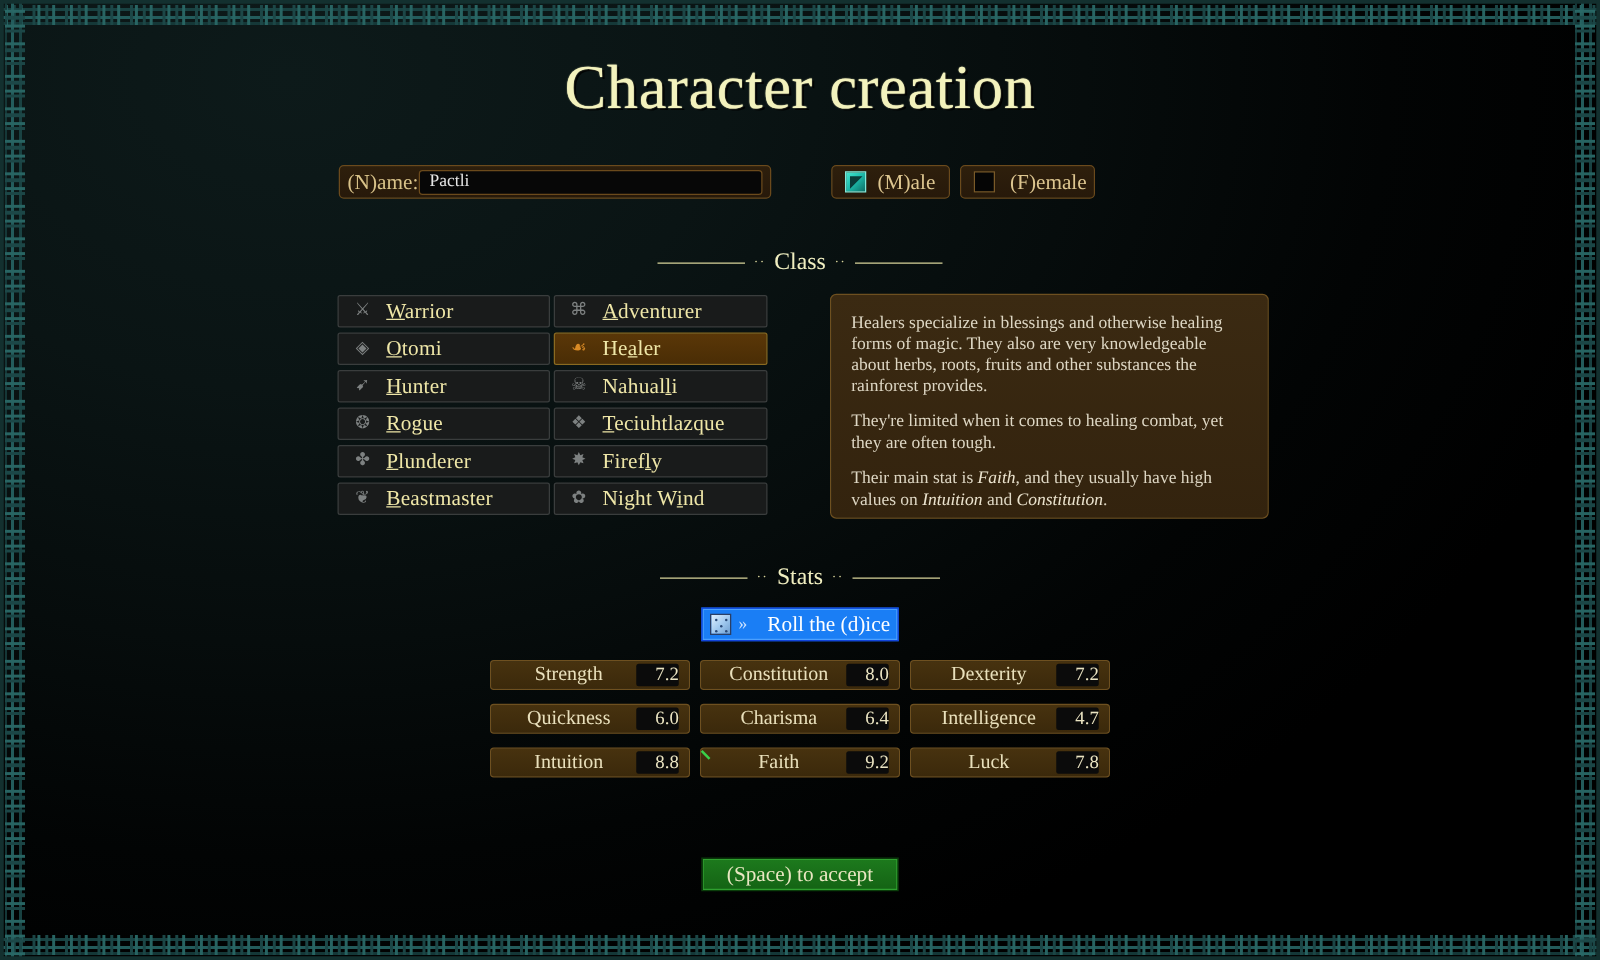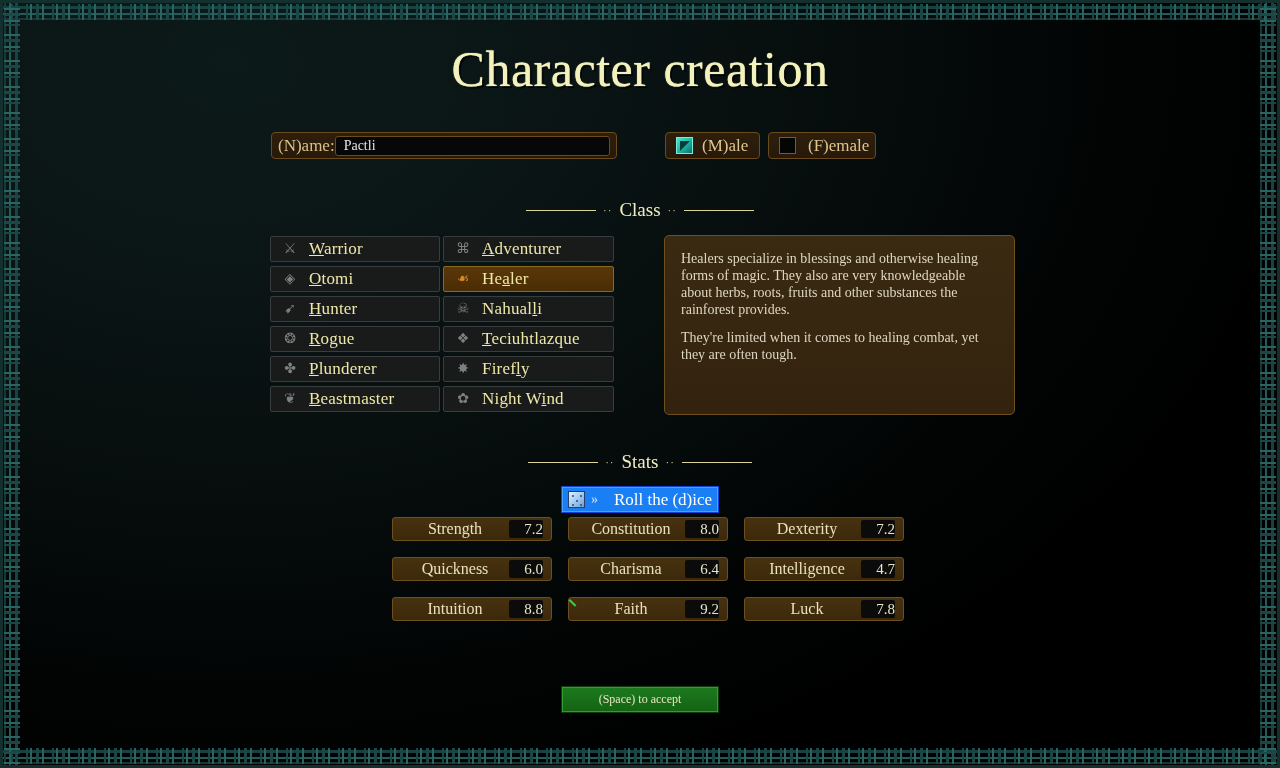--- a/index.html
+++ b/index.html
@@ -222,25 +222,25 @@
     width: 2px; height: 2px; background: #2a4a78; border-radius: 50%;
   }
   .dice-icon::before { left: 3px; top: 3px;
     box-shadow: 8px 0 0 #2a4a78, 4px 5px 0 #2a4a78, 0 9px 0 #2a4a78, 8px 9px 0 #2a4a78; }
   .dice-icon::after { left: 6px; top: 11px; background: transparent; }
   .roll-chev { color: #cfe4ff; font-size: 14px; }
   .roll-label { color: #ffffff; font-size: 17px; white-space: nowrap; margin-left: 10px; }
 
   
   #stats-grid {
-    position: absolute; left: 392px; top: 517px;
+    position: absolute; left: 392px; top: 528px;
     display: grid;
     grid-template-columns: repeat(3, 160px);
     grid-auto-rows: 24px;
-    column-gap: 8px; row-gap: 11px; gap: 16px;
+    column-gap: 8px; row-gap: 11px;
   }
   .stat-item {
     position: relative;
     display: flex; align-items: center; justify-content: center;
     background: linear-gradient(180deg, #47320f 0%, #3b290b 100%);
     border: 1px solid #6e5020;
     border-radius: 3px;
     padding: 0 8px;
     cursor: pointer;
   }
@@ -268,21 +268,21 @@
   
   #accept-button {
     position: absolute; left: 561px; top: 686px;
     width: 158px; height: 27px;
     background: linear-gradient(180deg, #1d7a1d 0%, #146314 100%);
     border: 1px solid #0b3d0b;
     box-shadow: inset 0 0 0 1px #2fa02f;
     display: flex; align-items: center; justify-content: center;
     cursor: pointer;
   }
-  .accept-label { color: #eae7c2; font-size: 12px; white-space: nowrap; }
+  .accept-label { color: #eae7c2; font-size: 17px; white-space: nowrap; }
 </style>
 </head>
 <body>
 
 <div id="screen">
 
   <div class="border-frame">
     <div class="band band-h band-top"></div>
     <div class="band band-h band-bottom"></div>
     <div class="band band-v band-left"></div>
@@ -366,20 +366,23 @@
       </div>
       <div class="class-item">
         <span class="class-icon">✿</span>
         <span class="class-name">Night W<u>i</u>nd</span>
       </div>
     </div>
 
   <div id="desc-panel">
     <div class="desc-p">Healers specialize in blessings and otherwise healing forms of magic. They also are very knowledgeable about herbs, roots, fruits and other substances the rainforest provides.</div>
     <div class="desc-p">They're limited when it comes to healing combat, yet they are often tough.</div>
+    <div class="desc-p">
+      <span>Their main stat is </span><em>Faith</em><span>, and they usually have high values on </span><em>Intuition</em><span> and </span><em>Constitution</em><span>.</span>
+    </div>
   </div>
 
   <div class="divider" id="divider-stats">
     <span class="rule"></span>
     <span class="dots">··</span>
     <span>Stats</span>
     <span class="dots">··</span>
     <span class="rule"></span>
   </div>
 

